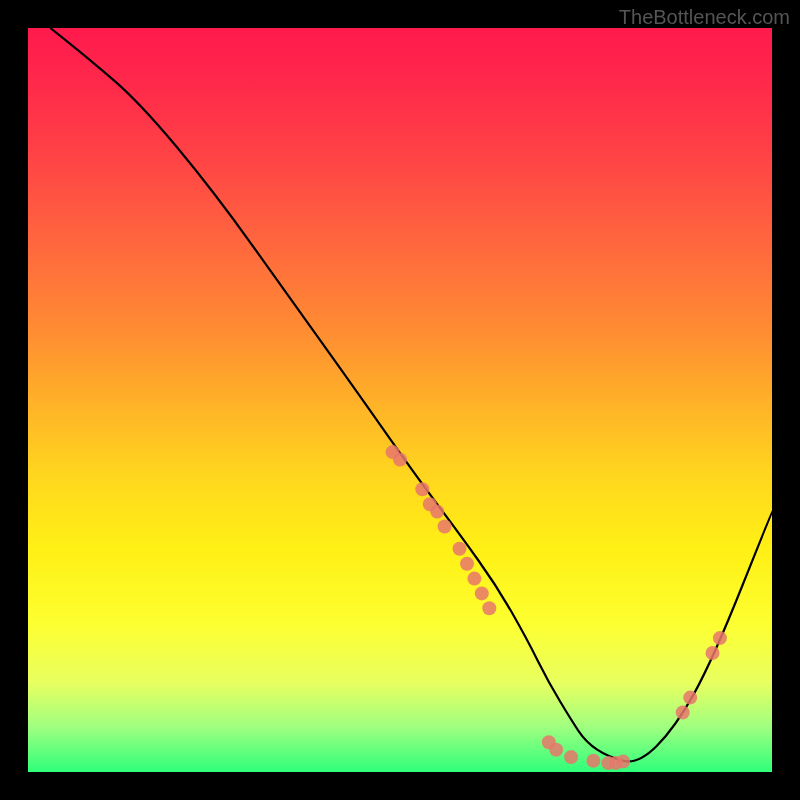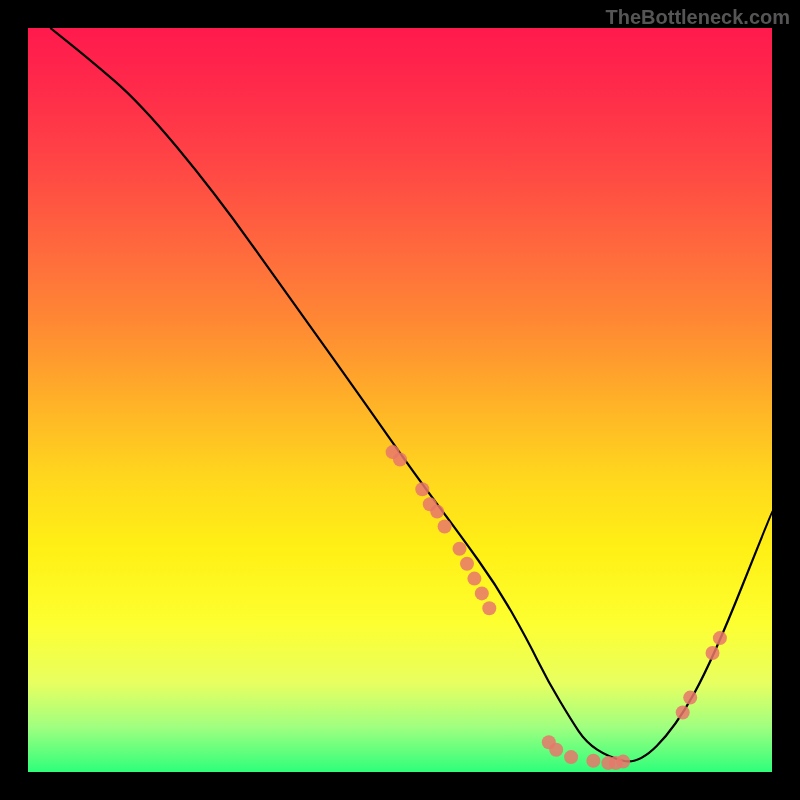--- a/index.html
+++ b/index.html
@@ -10,21 +10,21 @@
     position: relative;
     overflow: hidden;
     font-family: Arial, sans-serif;
   }
   .watermark {
     position: absolute;
     top: 6px;
     right: 10px;
     color: #555;
     font-size: 20px;
-    font-weight: bold;
+    font-weight: normal;
     z-index: 10;
   }
   .plot-area {
     position: absolute;
     left: 28px;
     top: 28px;
     width: 744px;
     height: 744px;
     background: linear-gradient(to bottom,
       #ff1a4d 0%,

